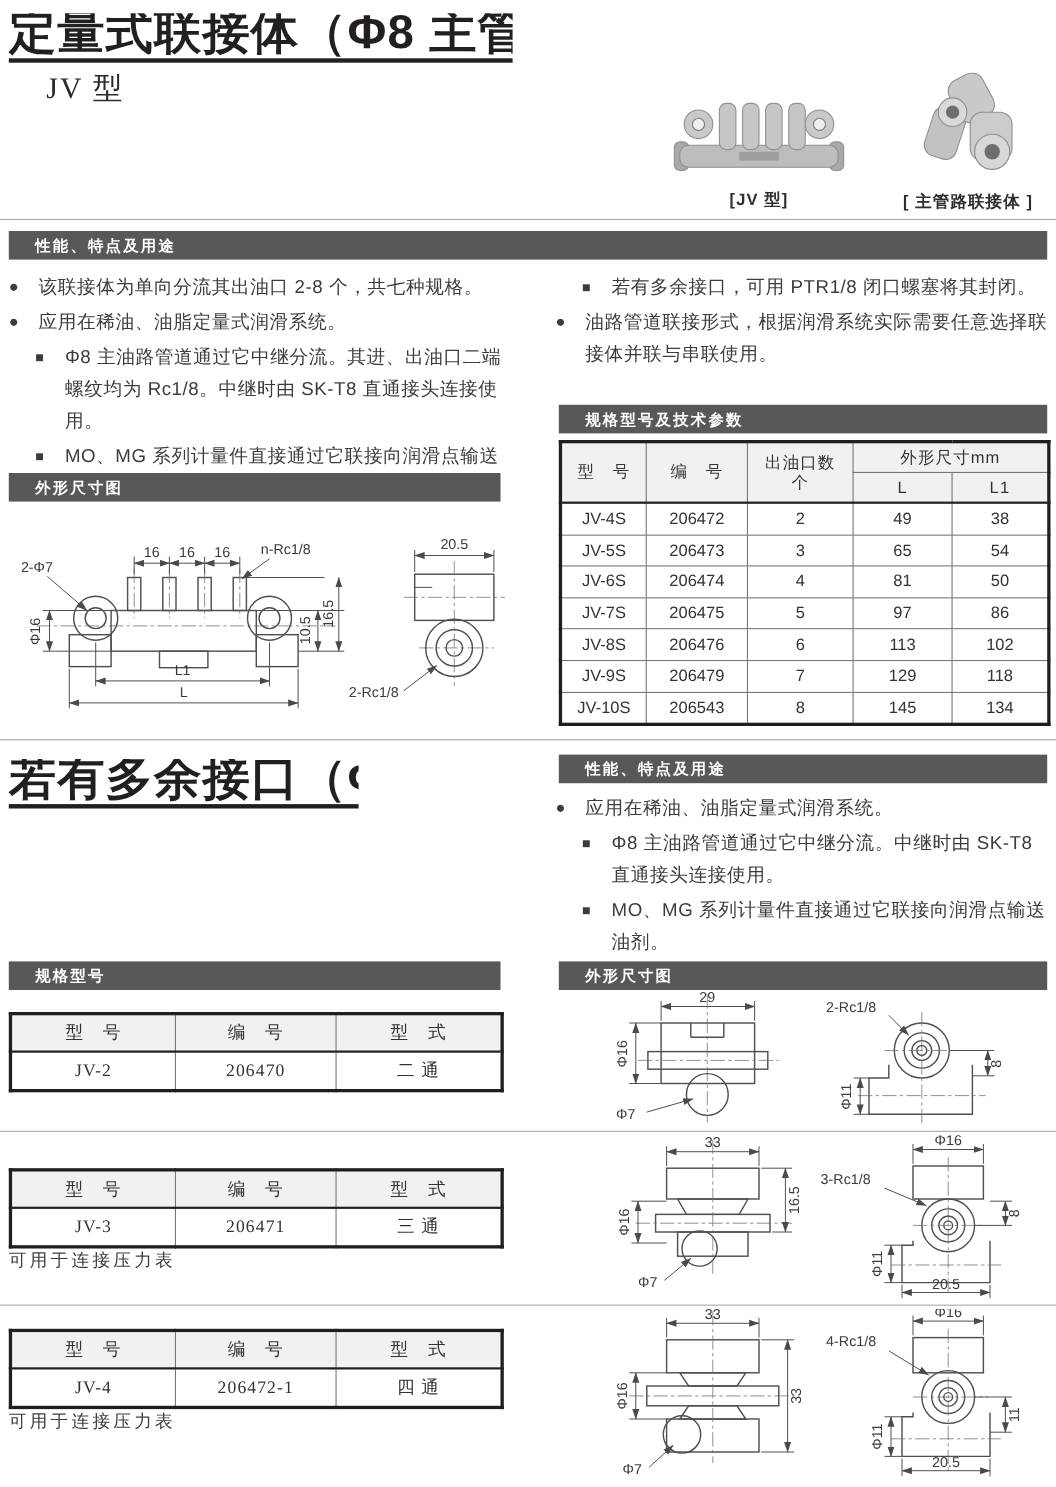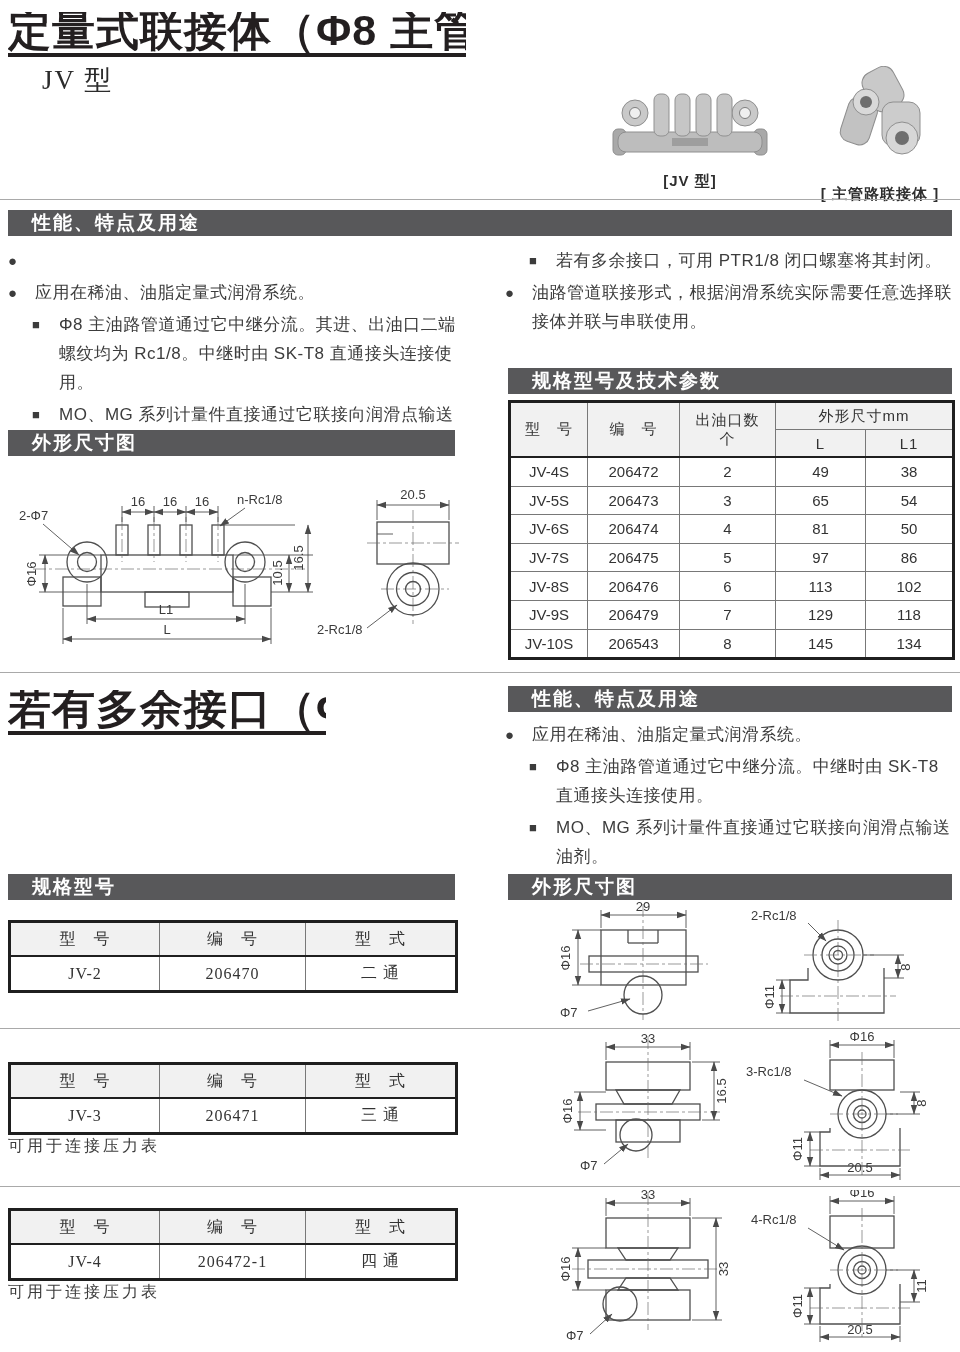--- a/index.html
+++ b/index.html
@@ -4,21 +4,21 @@
 <style>
   html,body{margin:0;padding:0;background:#ffffff;}
   .page{position:relative;width:960px;height:1352px;background:#ffffff;overflow:hidden;
         font-family:"Liberation Sans","DejaVu Sans",sans-serif;color:#3b3b3b;}
   .abs{position:absolute;}
   
   .big-title{font-size:43px;font-weight:900;letter-spacing:1px;color:#231f20;
              border-bottom:4px solid #231f20;padding-bottom:5px;line-height:36px;white-space:nowrap;overflow:hidden;}
   .subtitle{font-family:"Liberation Serif","DejaVu Serif",serif;font-size:27px;color:#2b2b2b;letter-spacing:2px;}
   
-  .bar{background:#58585a;color:#ffffff;font-size:19px;font-weight:bold;letter-spacing:2px;
+  .bar{background:#58585a;color:#ffffff;font-size:14px;font-weight:bold;letter-spacing:2px;
        line-height:26px;height:26px;padding-left:24px;box-sizing:border-box;}
   
   .rule{height:1px;background:#a9a9a9;width:960px;left:0;}
   
   .bullets{font-size:17px;color:#3c3c3c;}
   .bullet{display:flex;line-height:29px;margin-bottom:3px;}
   .bullet .mk{flex:none;width:27px;font-size:13px;}
   .bullet.dot .mk{font-size:15px;}
   .bullet.sub{padding-left:24px;}
   .bt{letter-spacing:0.5px;}
@@ -71,29 +71,30 @@
 
   <svg class="abs" style="left:836px;top:66px;" width="92" height="100" viewBox="0 0 92 100">
     <rect x="8" y="32" width="30" height="46" rx="10" transform="rotate(18 23 55)" fill="#c2c2c2" stroke="#8f8f8f"></rect>
     <rect x="30" y="2" width="34" height="42" rx="11" transform="rotate(-28 47 23)" fill="#c9c9c9" stroke="#8f8f8f"></rect>
     <rect x="46" y="36" width="38" height="44" rx="11" fill="#cccccc" stroke="#8f8f8f"></rect>
     <circle cx="66" cy="72" r="16" fill="#d7d7d7" stroke="#8f8f8f"></circle>
     <circle cx="66" cy="72" r="7" fill="#6e6e6e"></circle>
     <circle cx="30" cy="36" r="13" fill="#d9d9d9" stroke="#8f8f8f"></circle>
     <circle cx="30" cy="36" r="6" fill="#6e6e6e"></circle>
   </svg>
-  <div class="abs photo-label" style="left:800px;top:185px;width:160px;">[ 主管路联接体 ]</div>
+  <div class="abs photo-label" style="left:800px;top:174px;width:160px;">[ 主管路联接体 ]</div>
 
   <div class="abs rule" style="top:199px;"></div>
 
   <div class="abs bar" style="left:8px;top:210px;width:944px;">性能、特点及用途</div>
 
   <div class="abs bullets" style="left:8px;top:246px;width:454px;">
     <div class="bullet dot">
       <span class="mk">●</span>
+      <span class="bt">该联接体为单向分流其出油口 2-8 个，共七种规格。</span>
     </div>
     <div class="bullet dot">
       <span class="mk">●</span>
       <span class="bt">应用在稀油、油脂定量式润滑系统。</span>
     </div>
     <div class="bullet sub">
       <span class="mk">■</span>
       <span class="bt">Φ8 主油路管道通过它中继分流。其进、出油口二端螺纹均为 Rc1/8。中继时由 SK-T8 直通接头连接使用。</span>
     </div>
     <div class="bullet sub">

